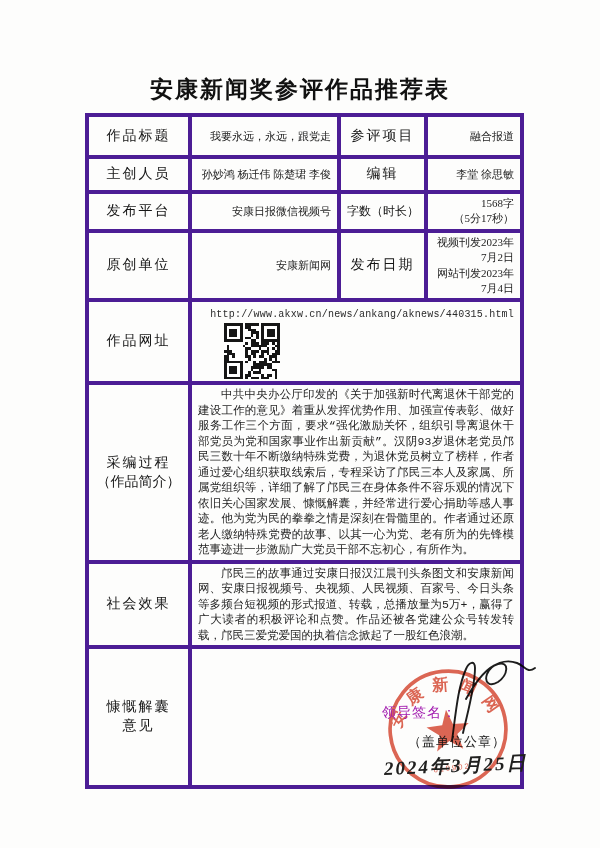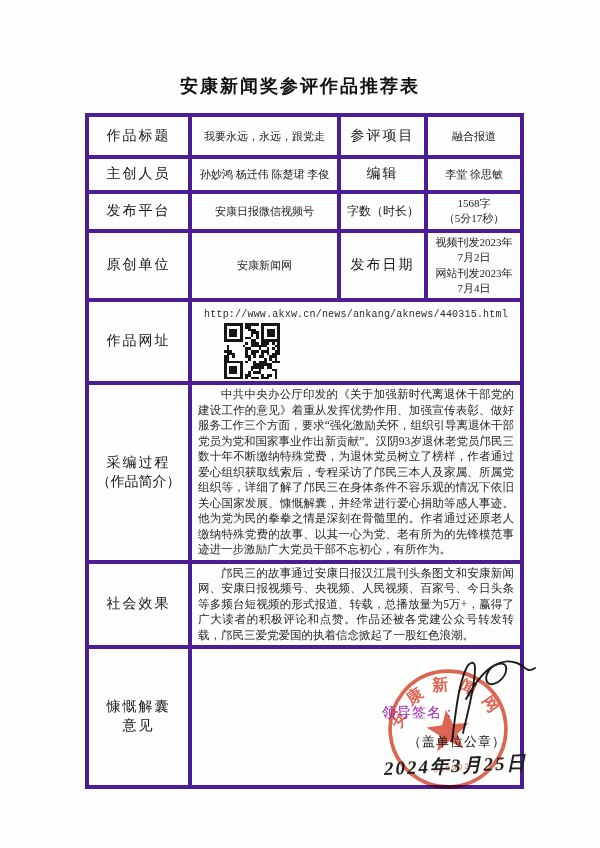--- a/index.html
+++ b/index.html
@@ -7,46 +7,46 @@
     width:600px;height:848px;
     background:#fbfbfa;
     font-family:"Liberation Serif","DejaVu Serif",serif;
     color:#1f1f1f;
     position:relative;
     overflow:hidden;
   }
   .page{position:absolute;inset:0;background:#fdfdfc;}
   .doc-title{
     position:absolute;left:0;top:74px;width:600px;
-    text-align:center;font-size:18px;font-weight:bold;
+    text-align:center;font-size:23px;font-weight:bold;
     letter-spacing:2px;color:#111;
   }
   table.form{
     position:absolute;left:85px;top:113px;
     width:435px;border-collapse:collapse;table-layout:fixed;
   }
   table.form td{
     border:4px solid #4c1d95;
     vertical-align:middle;
     padding:2px 6px;
     overflow:visible;
   }
   td.lbl{
     text-align:center;font-size:14px;letter-spacing:2px;
     color:#161616;line-height:1.35;white-space:nowrap;
   }
   td.lbl .lline{display:block;}
   td.lbl.tight{letter-spacing:0;font-size:12px;}
-  td.val{font-size:11px;color:#222;text-align:center;padding-left:9px;}
+  td.val{font-size:11px;color:#222;text-align:right;padding-left:9px;}
   td.val .vline{display:block;line-height:1.4;}
   td.para{
     font-size:11.5px;line-height:15.5px;text-align:justify;
     padding:6px 10px;vertical-align:top;
   }
-  td.para .indent{text-indent:2em;}
+  td.para .indent{text-indent:2em;font-family:Liberation Mono, monospace;}
   .url-text{
     font-family:"Liberation Mono","DejaVu Sans Mono",monospace;
     font-size:10px;letter-spacing:0.2px;display:block;margin:2px 0 3px 0;color:#2a2a2a;
   }
   .qr{
     width:56px;height:56px;margin-left:26px;
     display:grid;grid-template-columns:repeat(21,1fr);grid-template-rows:repeat(21,1fr);
     background:#fff;
   }
   .qr .c{background:transparent;}

